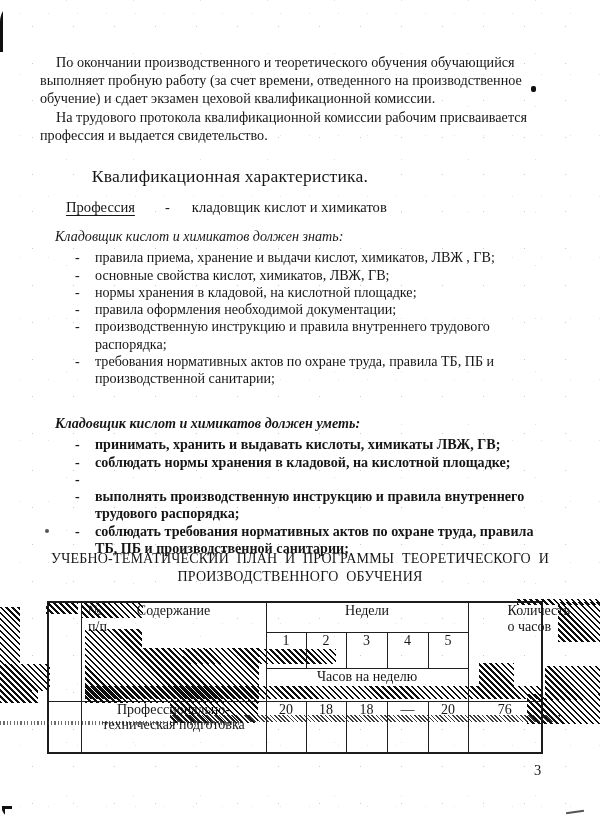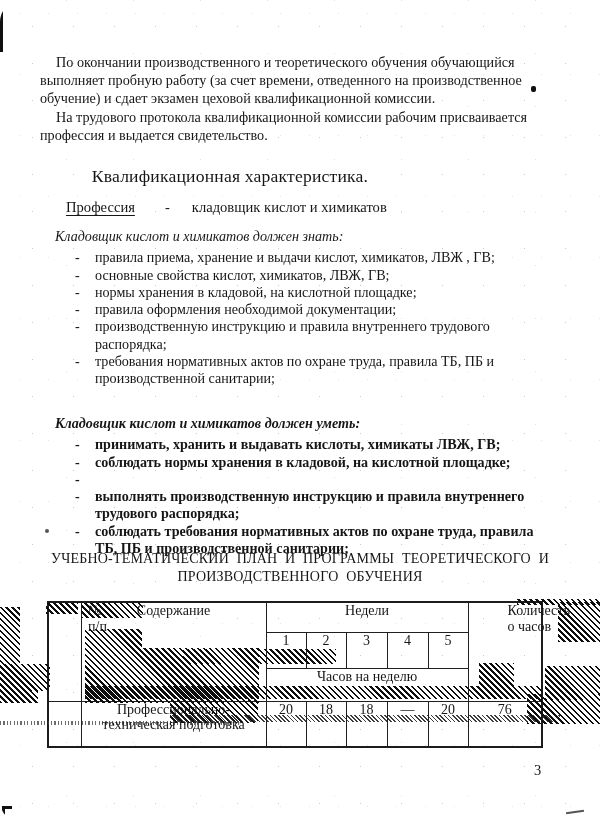--- a/index.html
+++ b/index.html
@@ -146,21 +146,21 @@
     <tr style="height:36px">
       <td class="h-pad">1</td>
       <td class="h-pad">2</td>
       <td class="h-pad">3</td>
       <td class="h-pad">4</td>
       <td class="h-pad">5</td>
     </tr>
     <tr style="height:33px">
       <td colspan="5" class="h-pad">Часов на неделю</td>
     </tr>
-    <tr style="height:46px">
+    <tr style="height:52px">
       <td></td>
       <td class="cell-content">Профессионально-техническая подготовка</td>
       <td class="cell-val">20</td>
       <td class="cell-val">18</td>
       <td class="cell-val">18</td>
       <td class="cell-val">—</td>
       <td class="cell-val">20</td>
       <td class="cell-val">76</td>
     </tr>
   </tbody>

